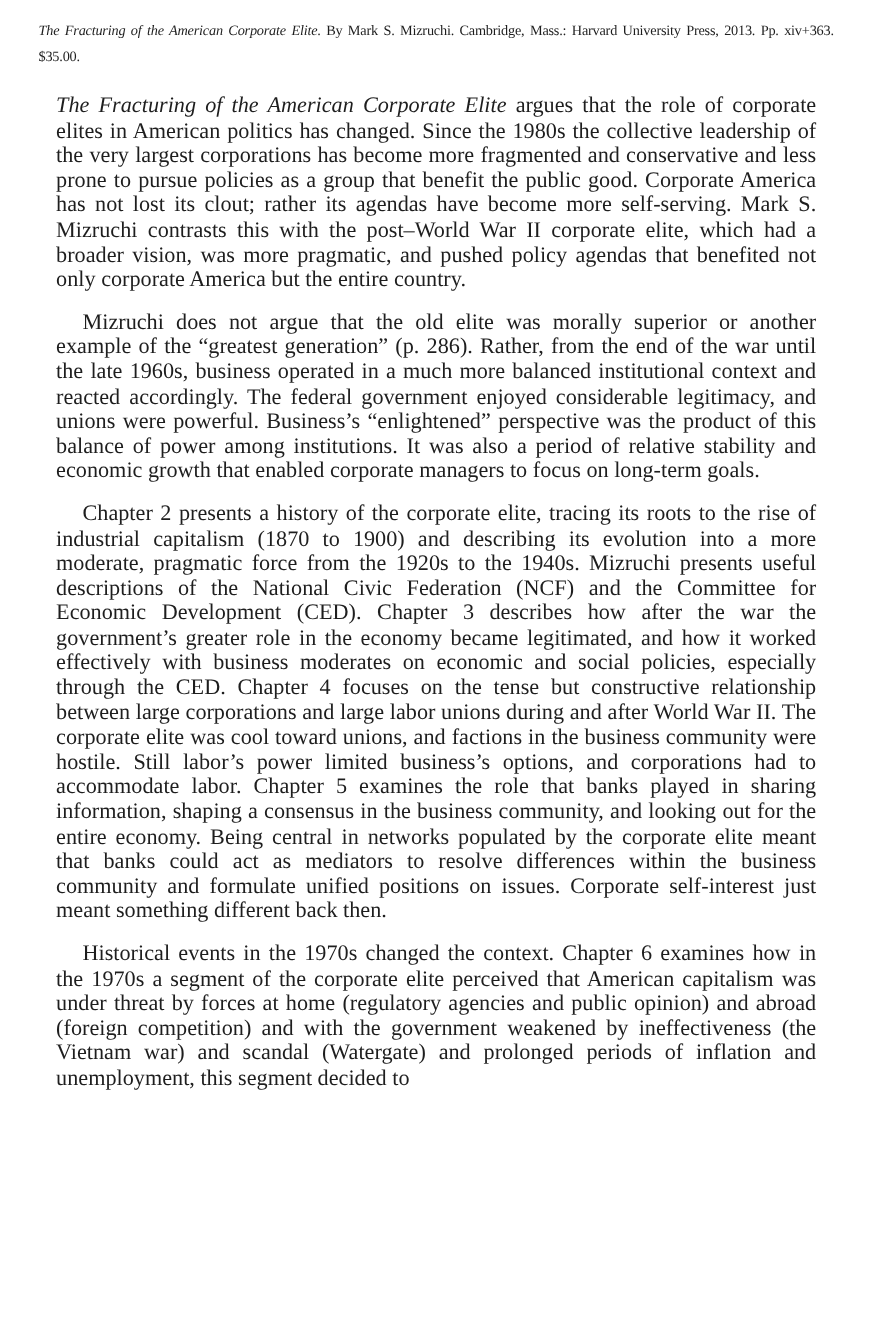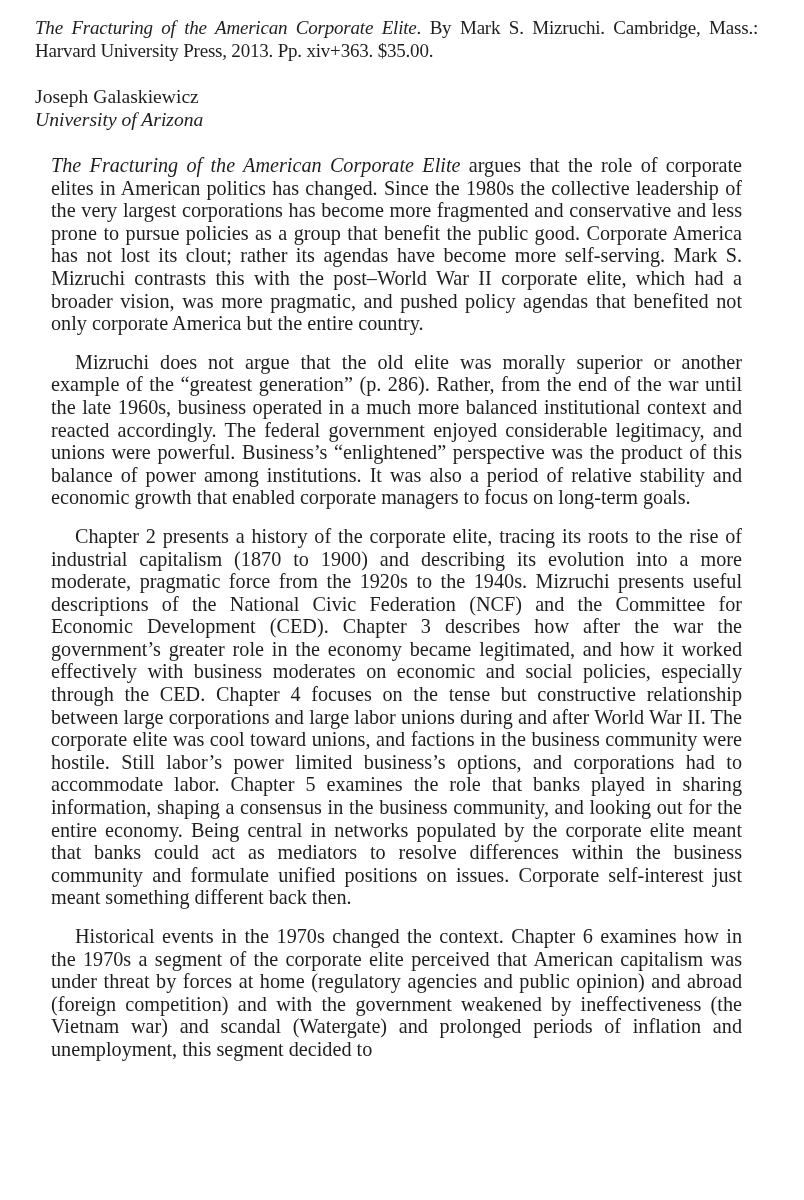--- a/index.html
+++ b/index.html
@@ -15,21 +15,21 @@
     font-family: "DejaVu Serif", "Liberation Serif", serif;
     color: #1e1e1e;
   }
   .page {
     position: absolute;
     left: 35px;
     top: 16px;
     width: 723px;
   }
   .citation {
-    font-size: 19px;
+    font-size: 13px;
     line-height: 23px;
     margin: 0;
     text-align: justify;
     text-align-last: left;
     letter-spacing: -0.2px;
     font-family: "Liberation Serif", serif;
     font-stretch: condensed;
   }
   .citation .title {
     font-style: italic;
@@ -66,24 +66,20 @@
     font-style: italic;
   }
 </style>
 </head>
 <body>
 
 <div class="page">
 
   <p class="citation"><span class="title">The Fracturing of the American Corporate Elite</span><span>. By Mark S. Mizruchi. Cambridge, Mass.: Harvard University Press, 2013. Pp. xiv+363. $35.00.</span></p>
 
-  <div class="reviewer">
-    <span class="name">Joseph Galaskiewicz</span>
-    <span class="affil">University of Arizona</span>
-  </div>
 
   <div class="body">
     <p class="first"><span class="title">The Fracturing of the American Corporate Elite</span><span> argues that the role of corporate elites in American politics has changed. Since the 1980s the col­lective leadership of the very largest corporations has become more frag­mented and conservative and less prone to pursue policies as a group that benefit the public good. Corporate America has not lost its clout; rather its agendas have become more self-serving. Mark S. Mizruchi contrasts this with the post–World War II corporate elite, which had a broader vision, was more pragmatic, and pushed policy agendas that benefited not only corpo­rate America but the entire country.</span></p>
     <p>Mizruchi does not argue that the old elite was morally superior or an­other example of the “greatest generation” (p. 286). Rather, from the end of the war until the late 1960s, business operated in a much more balanced institutional context and reacted accordingly. The federal government en­joyed considerable legitimacy, and unions were powerful. Business’s “en­lightened” perspective was the product of this balance of power among in­stitutions. It was also a period of relative stability and economic growth that enabled corporate managers to focus on long-term goals.</p>
     <p>Chapter 2 presents a history of the corporate elite, tracing its roots to the rise of industrial capitalism (1870 to 1900) and describing its evolution into a more moderate, pragmatic force from the 1920s to the 1940s. Mizruchi presents useful descriptions of the National Civic Federation (NCF) and the Committee for Economic Development (CED). Chapter 3 describes how after the war the government’s greater role in the economy became legiti­mated, and how it worked effectively with business moderates on economic and social policies, especially through the CED. Chapter 4 focuses on the tense but constructive relationship between large corporations and large labor unions during and after World War II. The corporate elite was cool toward unions, and factions in the business community were hostile. Still labor’s power limited business’s options, and corporations had to accommodate la­bor. Chapter 5 examines the role that banks played in sharing information, shaping a consensus in the business community, and looking out for the entire economy. Being central in networks populated by the corporate elite meant that banks could act as mediators to resolve differences within the business community and formulate unified positions on issues. Corporate self-interest just meant something different back then.</p>
     <p>Historical events in the 1970s changed the context. Chapter 6 examines how in the 1970s a segment of the corporate elite perceived that American capitalism was under threat by forces at home (regulatory agencies and public opinion) and abroad (foreign competition) and with the government weakened by ineffectiveness (the Vietnam war) and scandal (Watergate) and prolonged periods of inflation and unemployment, this segment decided to</p>
   </div>
 
 </div>
 

